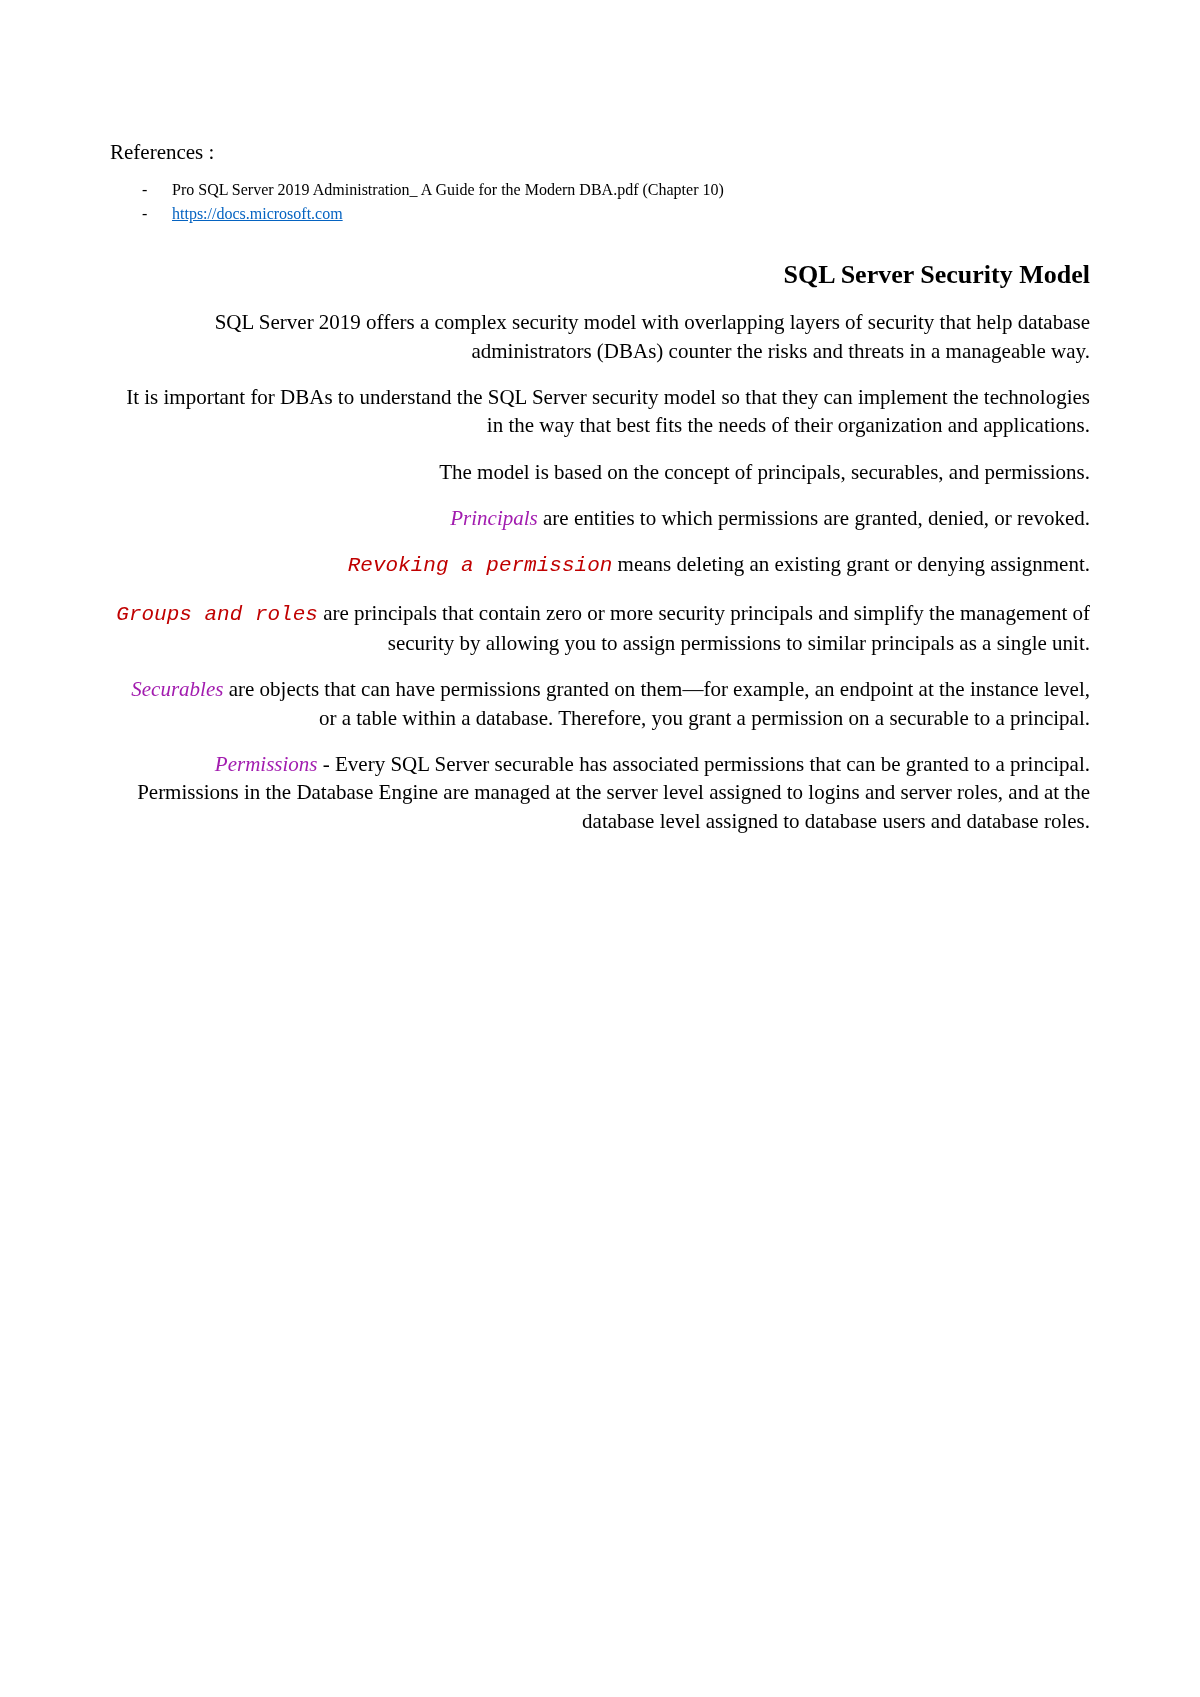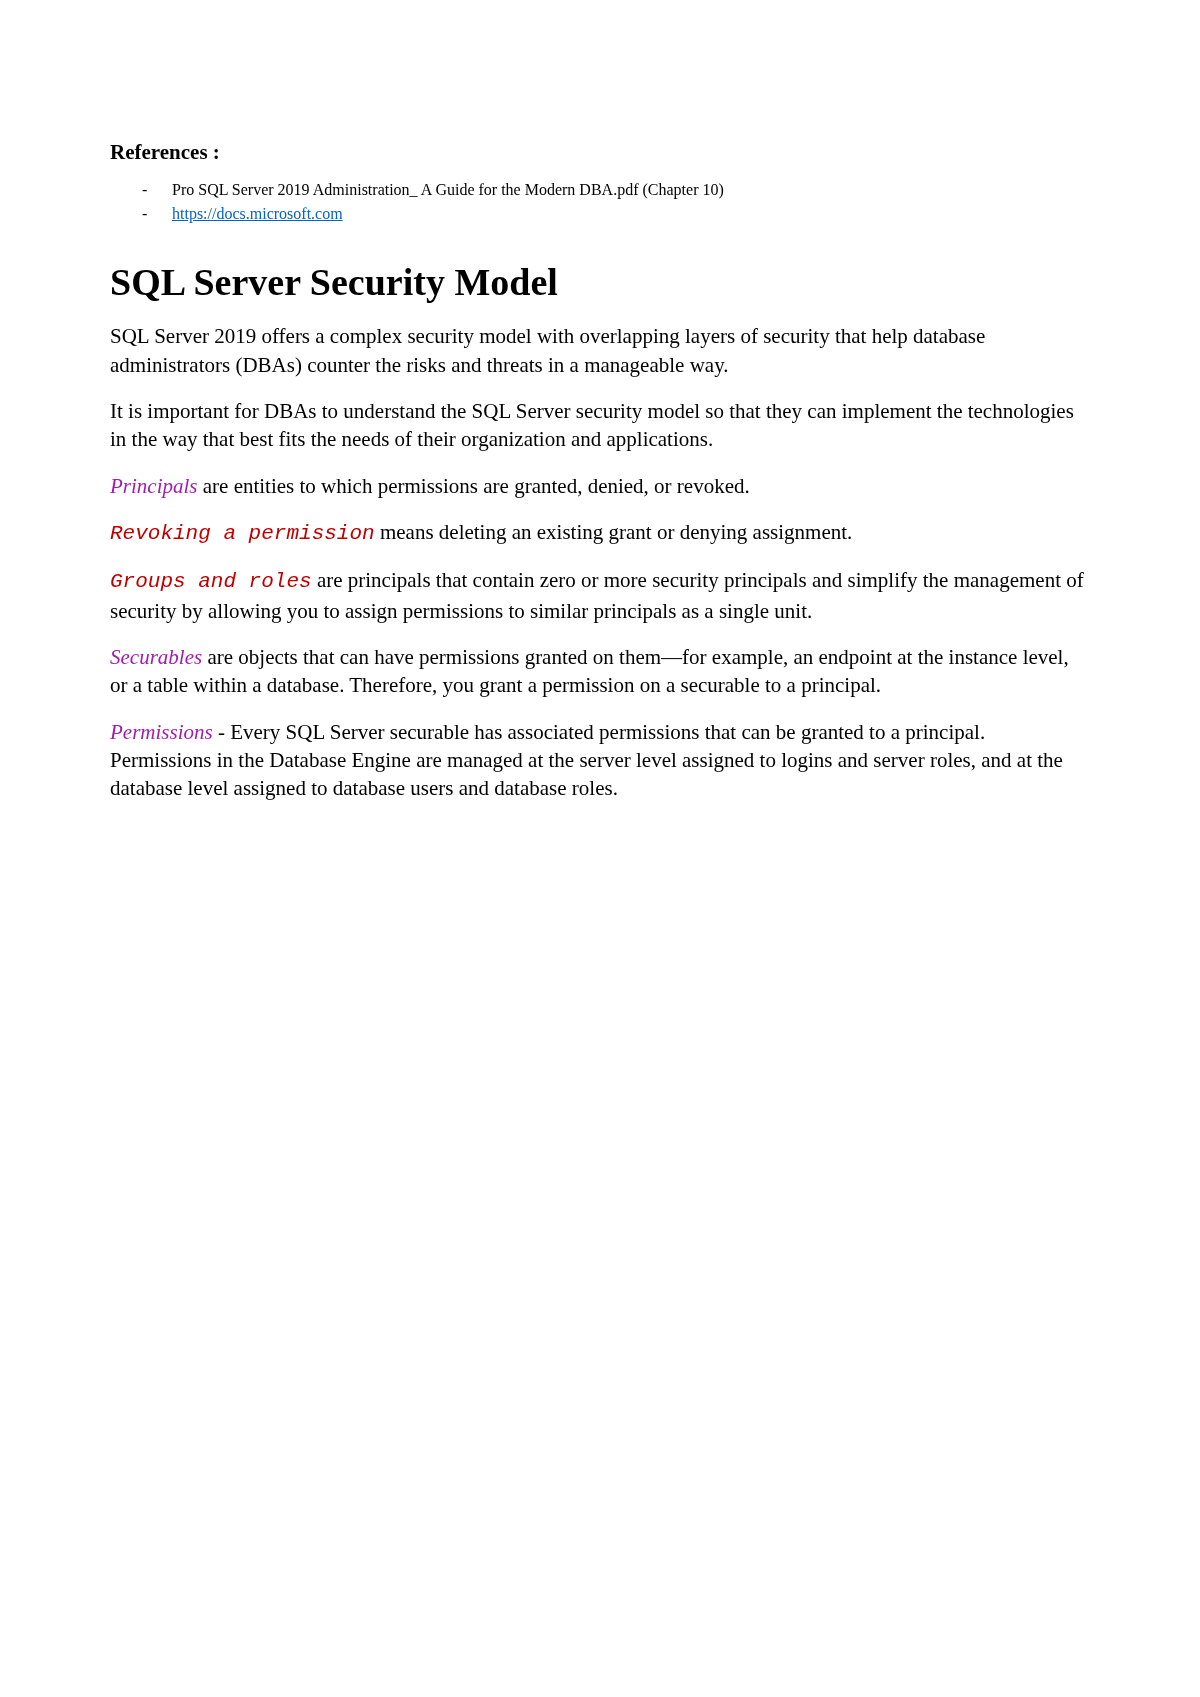--- a/index.html
+++ b/index.html
@@ -8,21 +8,21 @@
       margin: 0;
       padding: 0;
       color: #000;
       width: 1200px;
     }
     .page {
       padding: 140px 110px 120px 110px;
       box-sizing: border-box;
     }
     .ref-heading {
-      font-weight: bold;
+      font-weight: normal;
       font-size: 21px;
       margin-bottom: 14px;
     }
     .ref-list {
       list-style: none;
       padding-left: 62px;
       margin: 0 0 36px 0;
     }
     .ref-list li {
       font-size: 16px;
@@ -33,28 +33,30 @@
     .ref-list li::before {
       content: "-";
       position: absolute;
       left: -30px;
     }
     .link {
       color: #0563C1;
       text-decoration: underline;
     }
     h1.title {
-      font-size: 38px;
+      font-size: 26px;
       font-weight: bold;
       margin: 30px 0 18px 0;
+      text-align: right;
     }
     p.body {
       font-size: 21px;
       line-height: 1.35;
       margin: 0 0 18px 0;
+      text-align: right;
     }
     h2.subtitle {
       font-size: 27px;
       font-weight: bold;
       margin: 26px 0 18px 0;
     }
     .term-blue {
       color: #a21caf;
       font-style: italic;
     }
@@ -77,20 +79,21 @@
       <a href="#" class="link">https://docs.microsoft.com</a>
     </li>
   </ul>
 
   <h1 class="title">SQL Server Security Model</h1>
 
   <p class="body">SQL Server 2019 offers a complex security model with overlapping layers of security that help database administrators (DBAs) counter the risks and threats in a manageable way.</p>
   <p class="body">It is important for DBAs to understand the SQL Server security model so that they can implement the technologies in the way that best fits the needs of their organization and applications.</p>
 
 
+  <p class="body">The model is based on the concept of principals, securables, and permissions.</p>
 
   <p class="body">
     <span class="term-blue">Principals</span><span> are entities to which permissions are granted, denied, or revoked.</span>
   </p>
 
   <p class="body">
     <span class="term-red">Revoking a permission</span><span> means deleting an existing grant or denying assignment.</span>
   </p>
 
   <p class="body">

